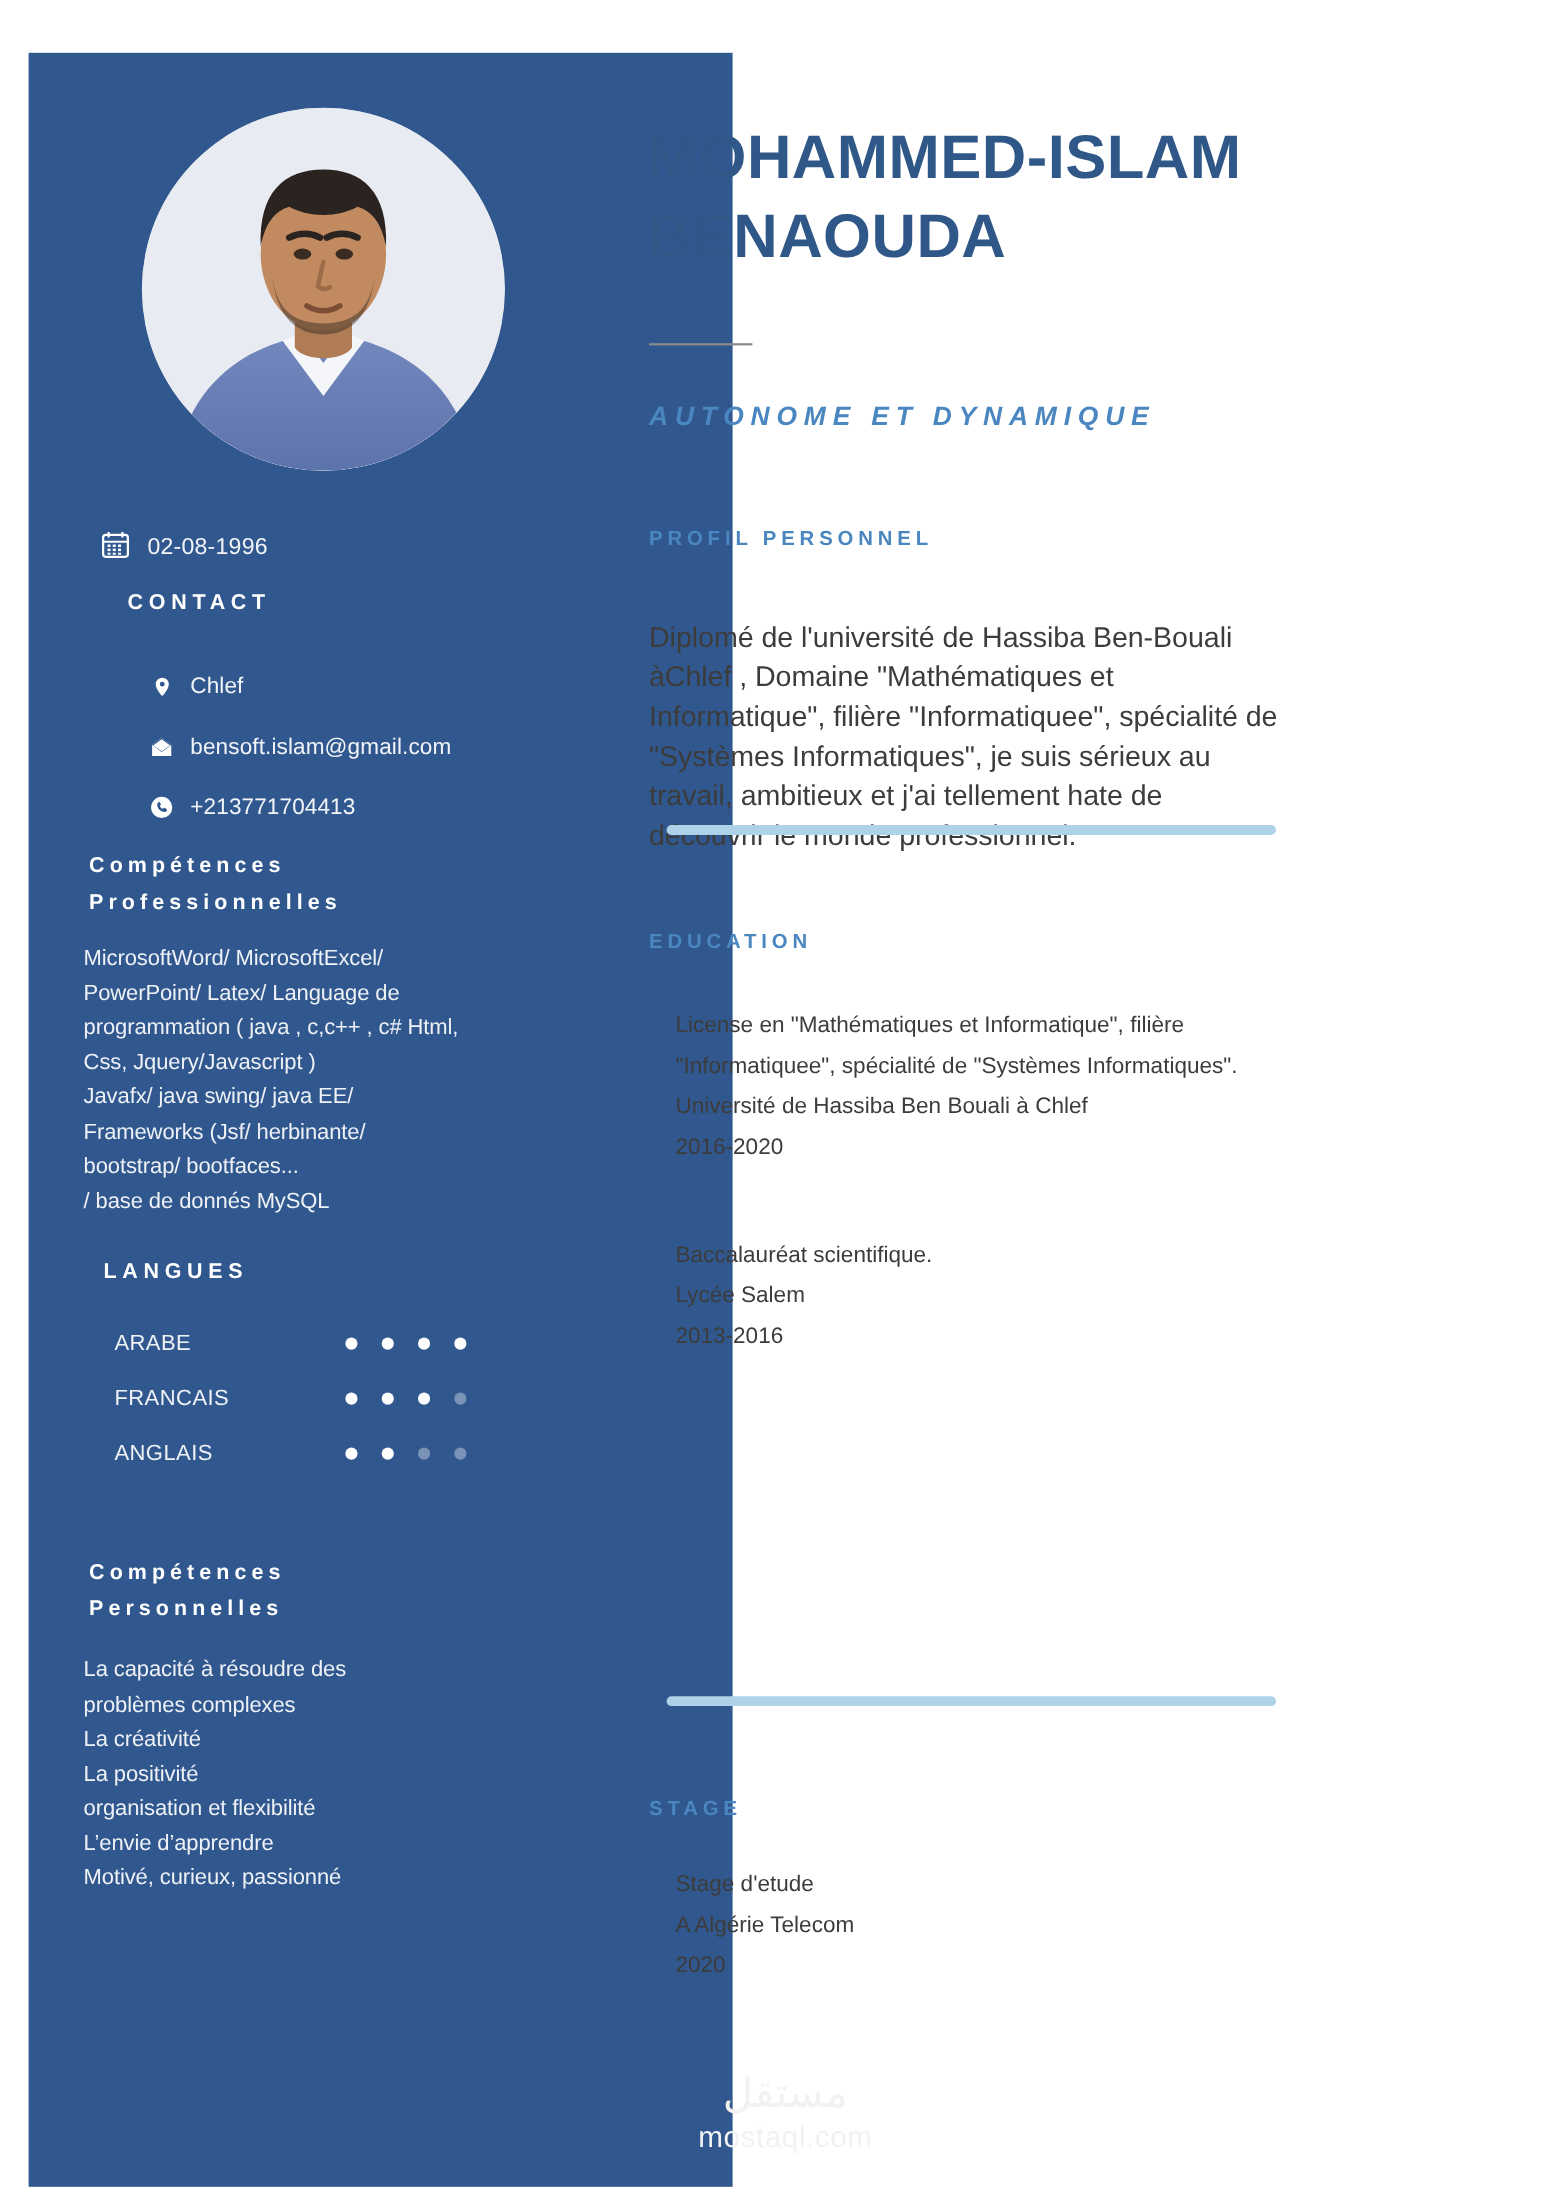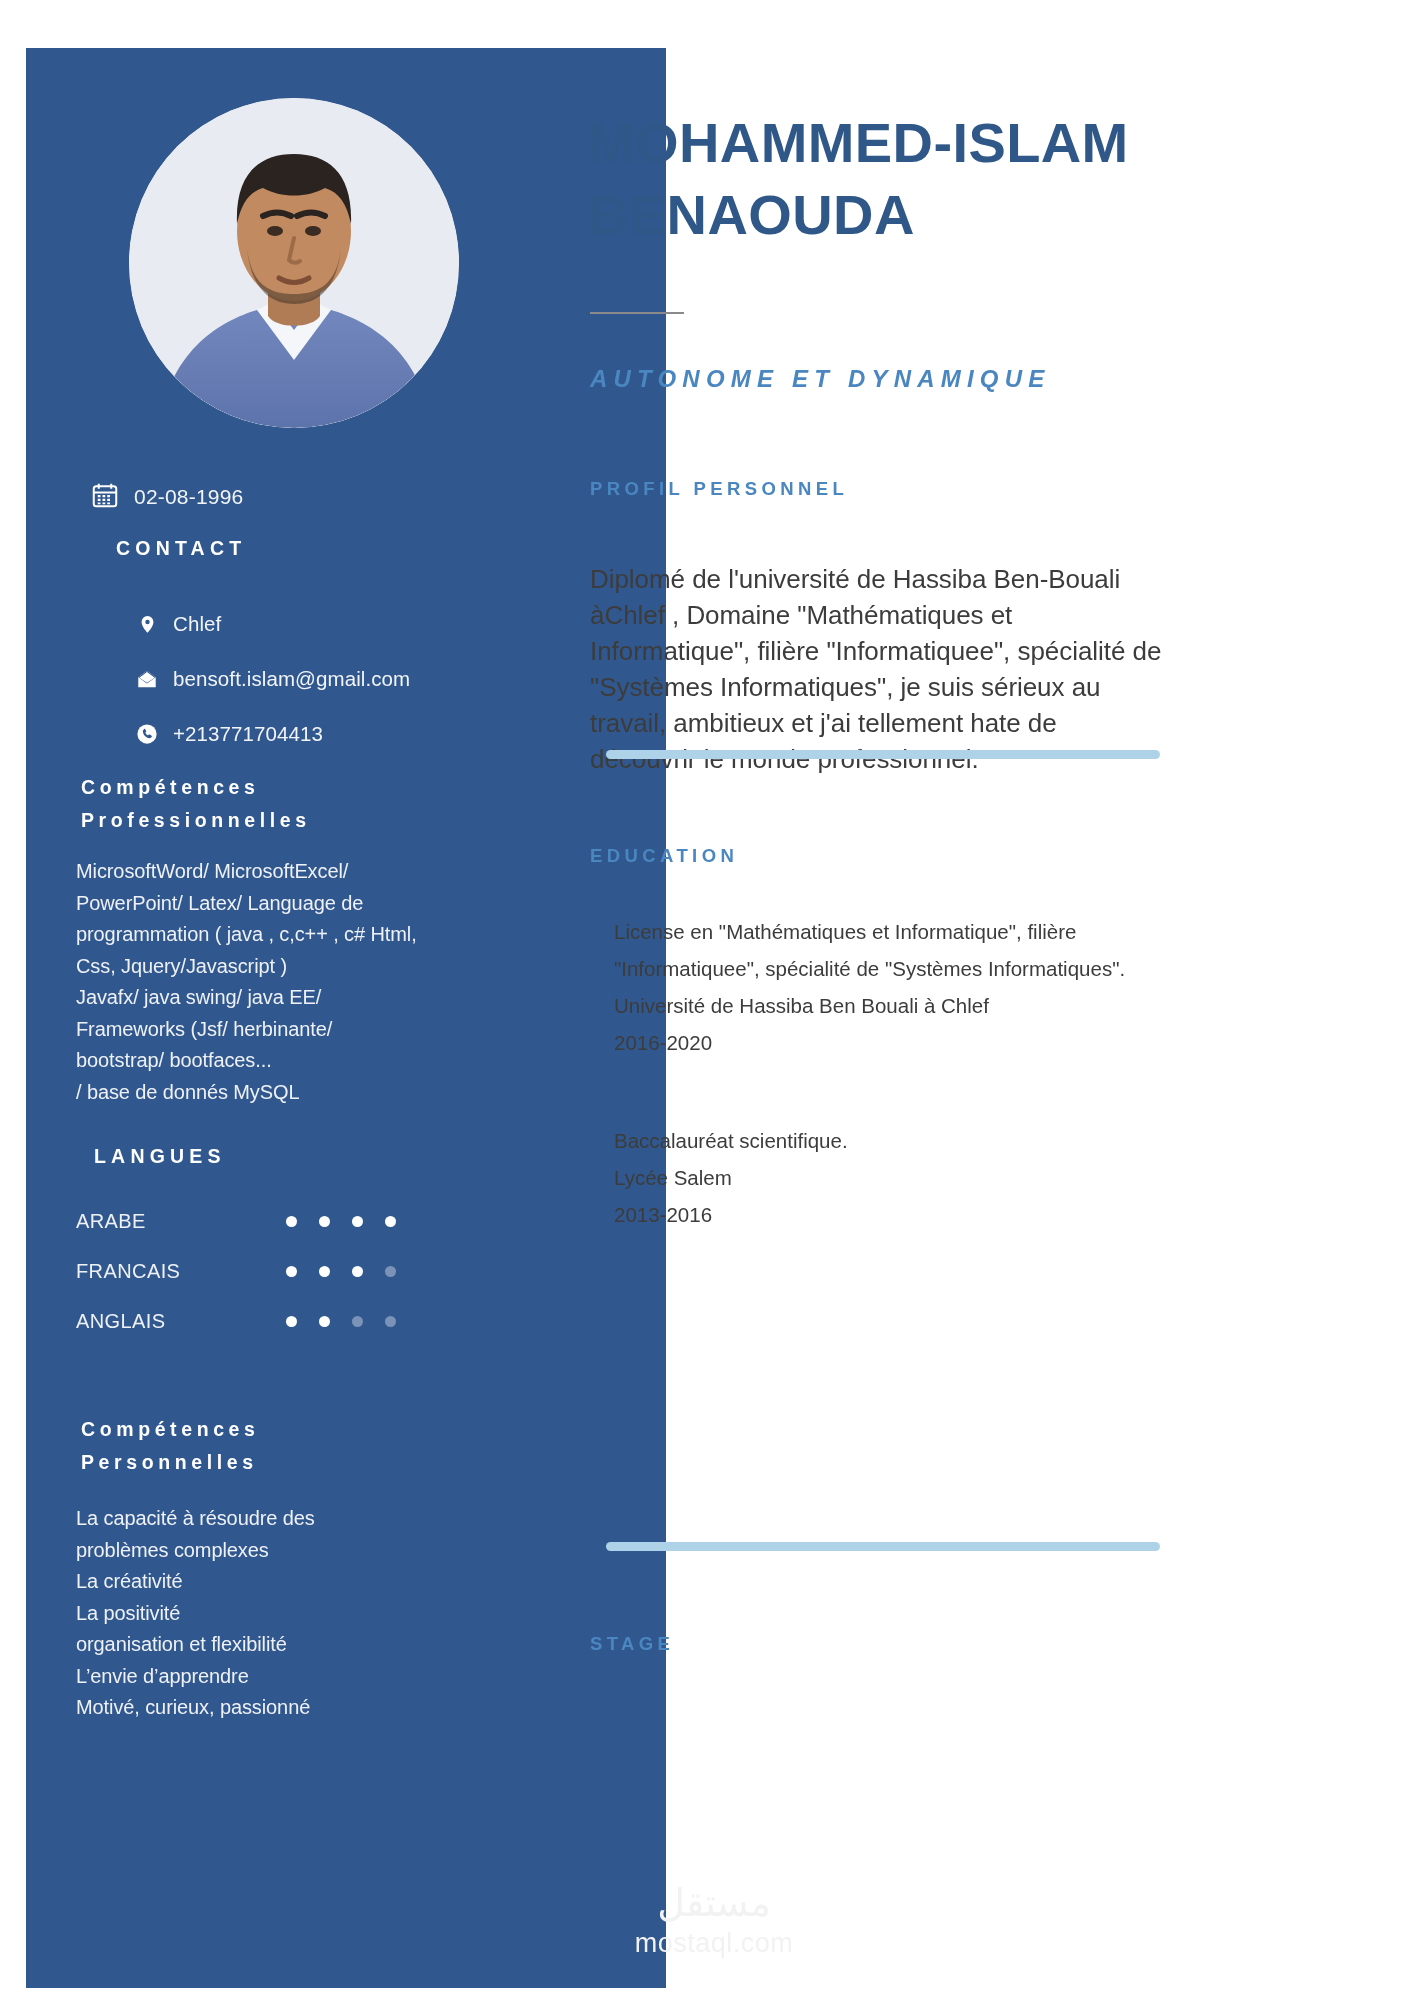--- a/index.html
+++ b/index.html
@@ -123,20 +123,21 @@
   .lang-row {
     display: flex;
     align-items: center;
     height: 50px;
   }
   .lang-name {
     width: 210px;
     font-size: 20px;
     color: #eef1f6;
     letter-spacing: .4px;
+    margin-left: 28px;
   }
   .dots { display: flex; gap: 22px; align-items: center; }
   .dot { width: 11px; height: 11px; border-radius: 50%; background: #ffffff; }
   .dot.off { background: #7b93b6; }
 
   .skills-perso {
     position: absolute;
     left: 50px;
     top: 1455px;
     width: 470px;
@@ -424,20 +425,23 @@
 Université de Hassiba Ben Bouali à Chlef
 2016-2020</div>
       <div class="edu-entry">Baccalauréat scientifique.
 Lycée Salem
 2013-2016</div>
     </div>
 
     <div class="divider d2"></div>
 
     <div class="sec-title stage">STAGE</div>
+    <div class="stage-body">Stage d'etude
+A Algérie Telecom
+2020</div>
   </div>
 
   <div class="watermark">
     <div class="wm-ar">مستقل</div>
     <div class="wm-en">mostaql.com</div>
   </div>
 
 </div>
 
 </body></html>

